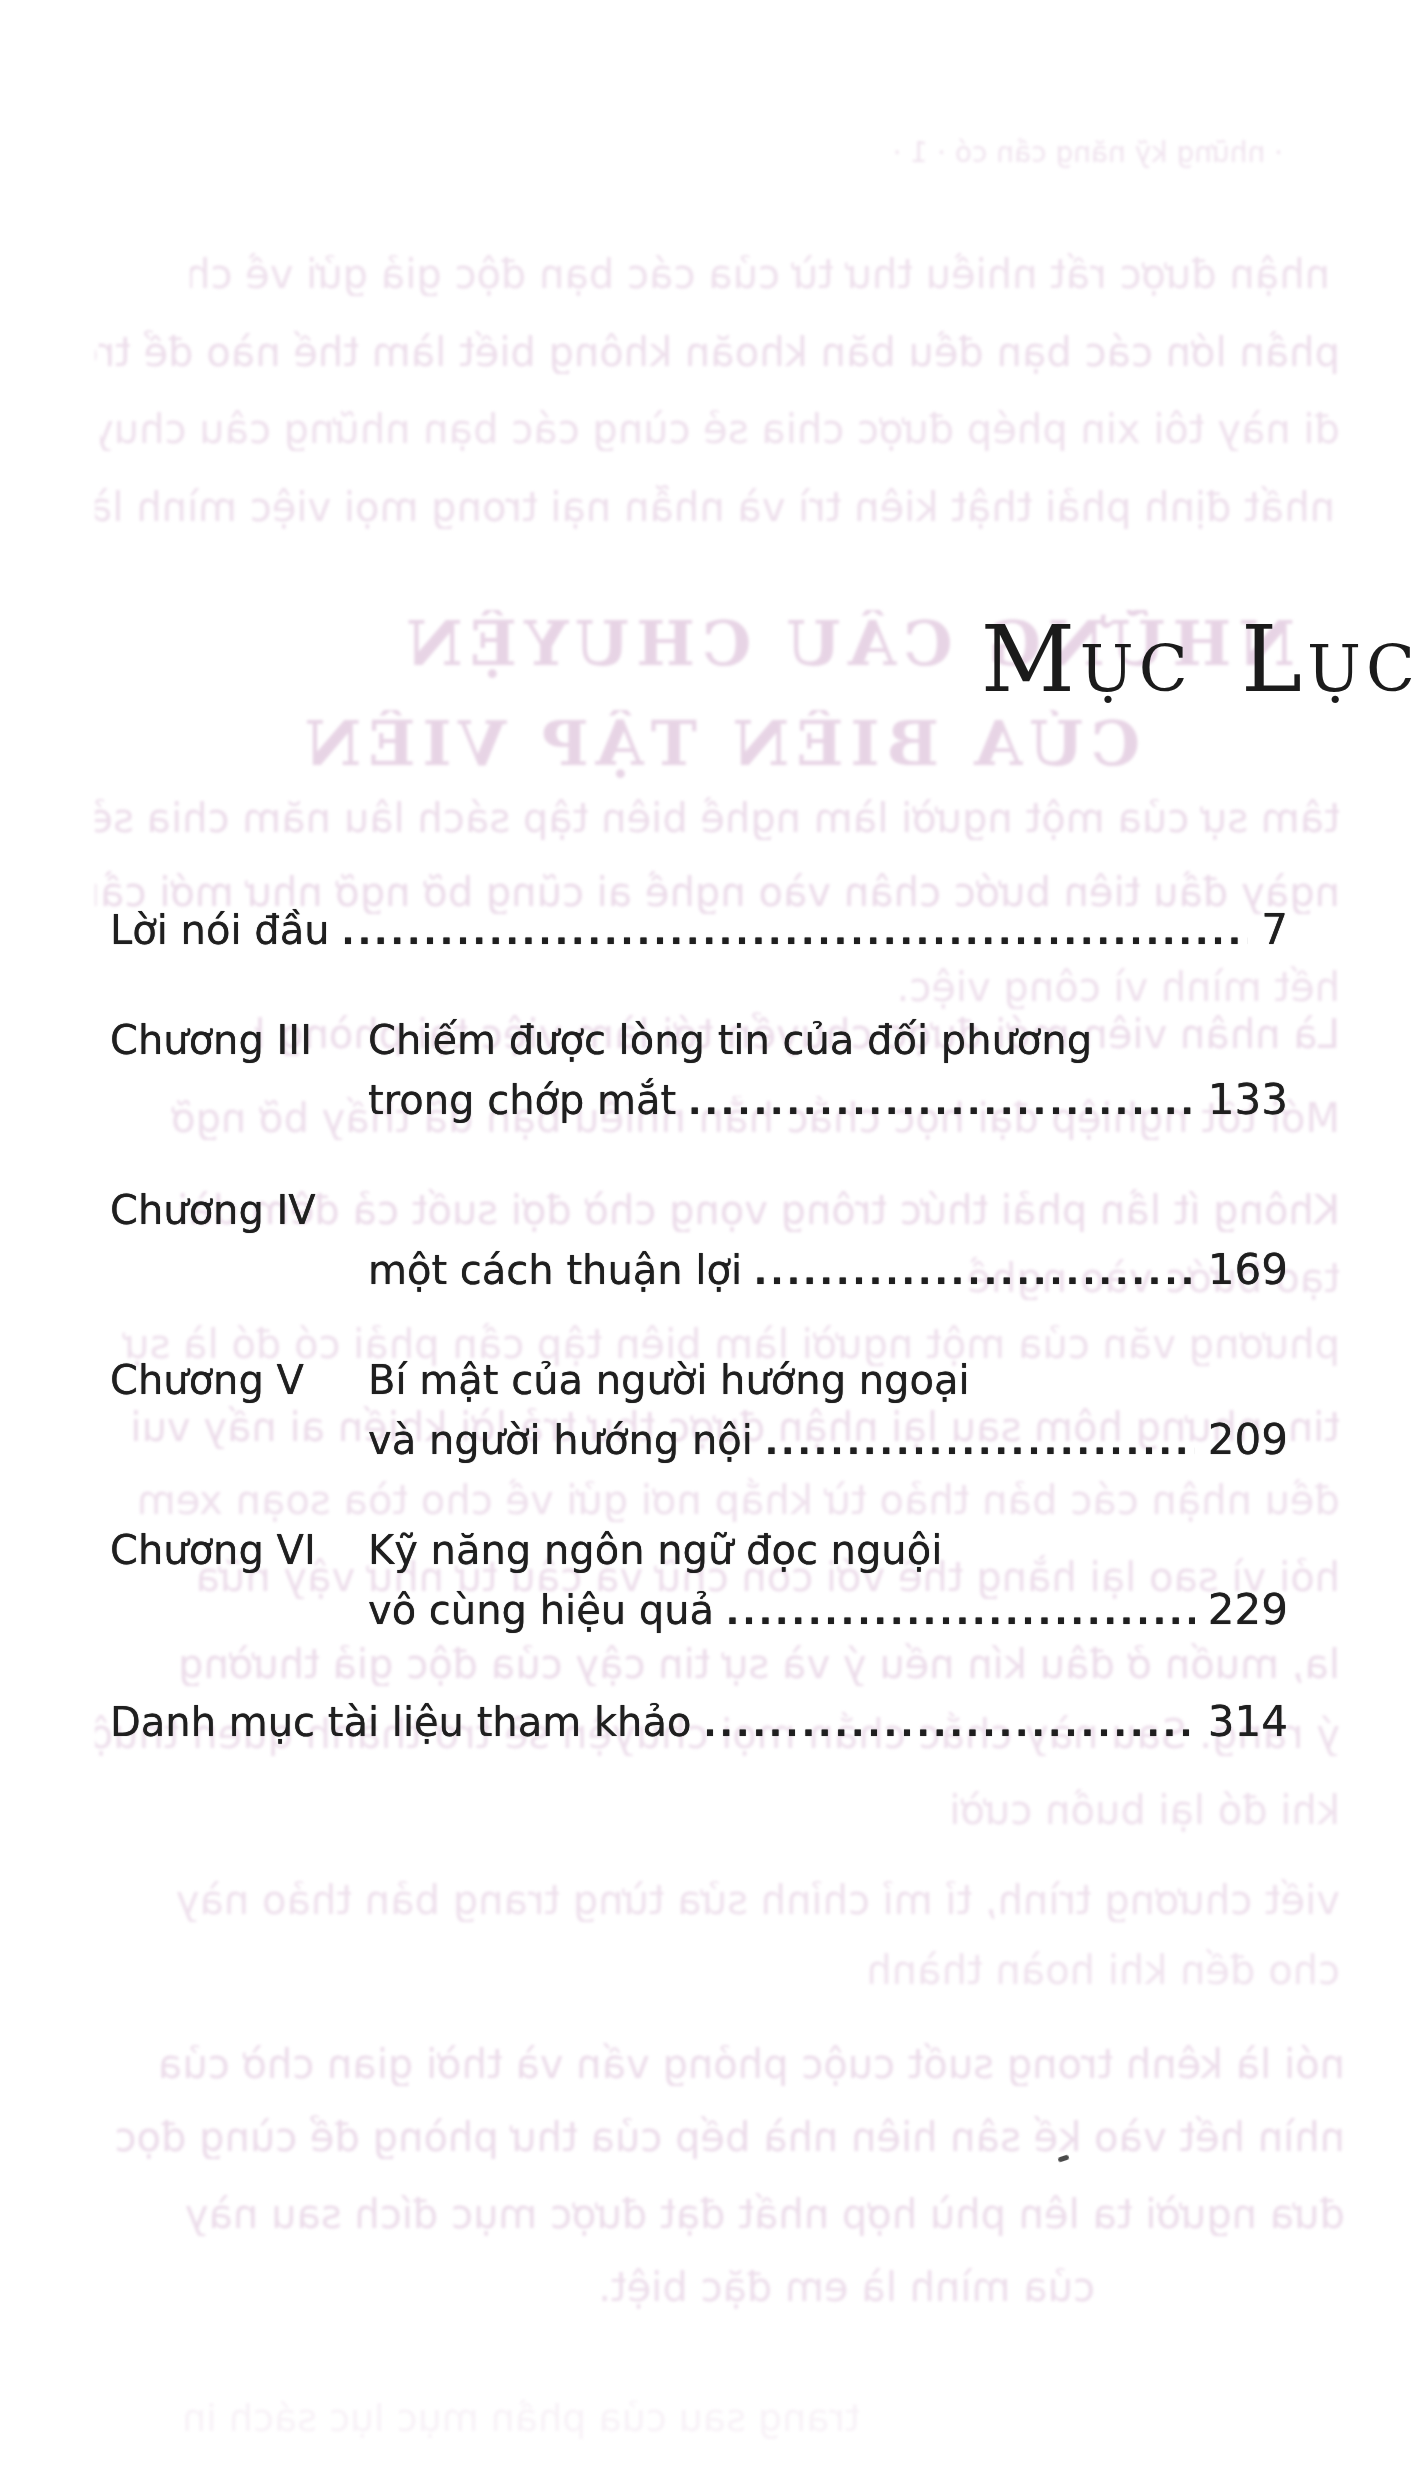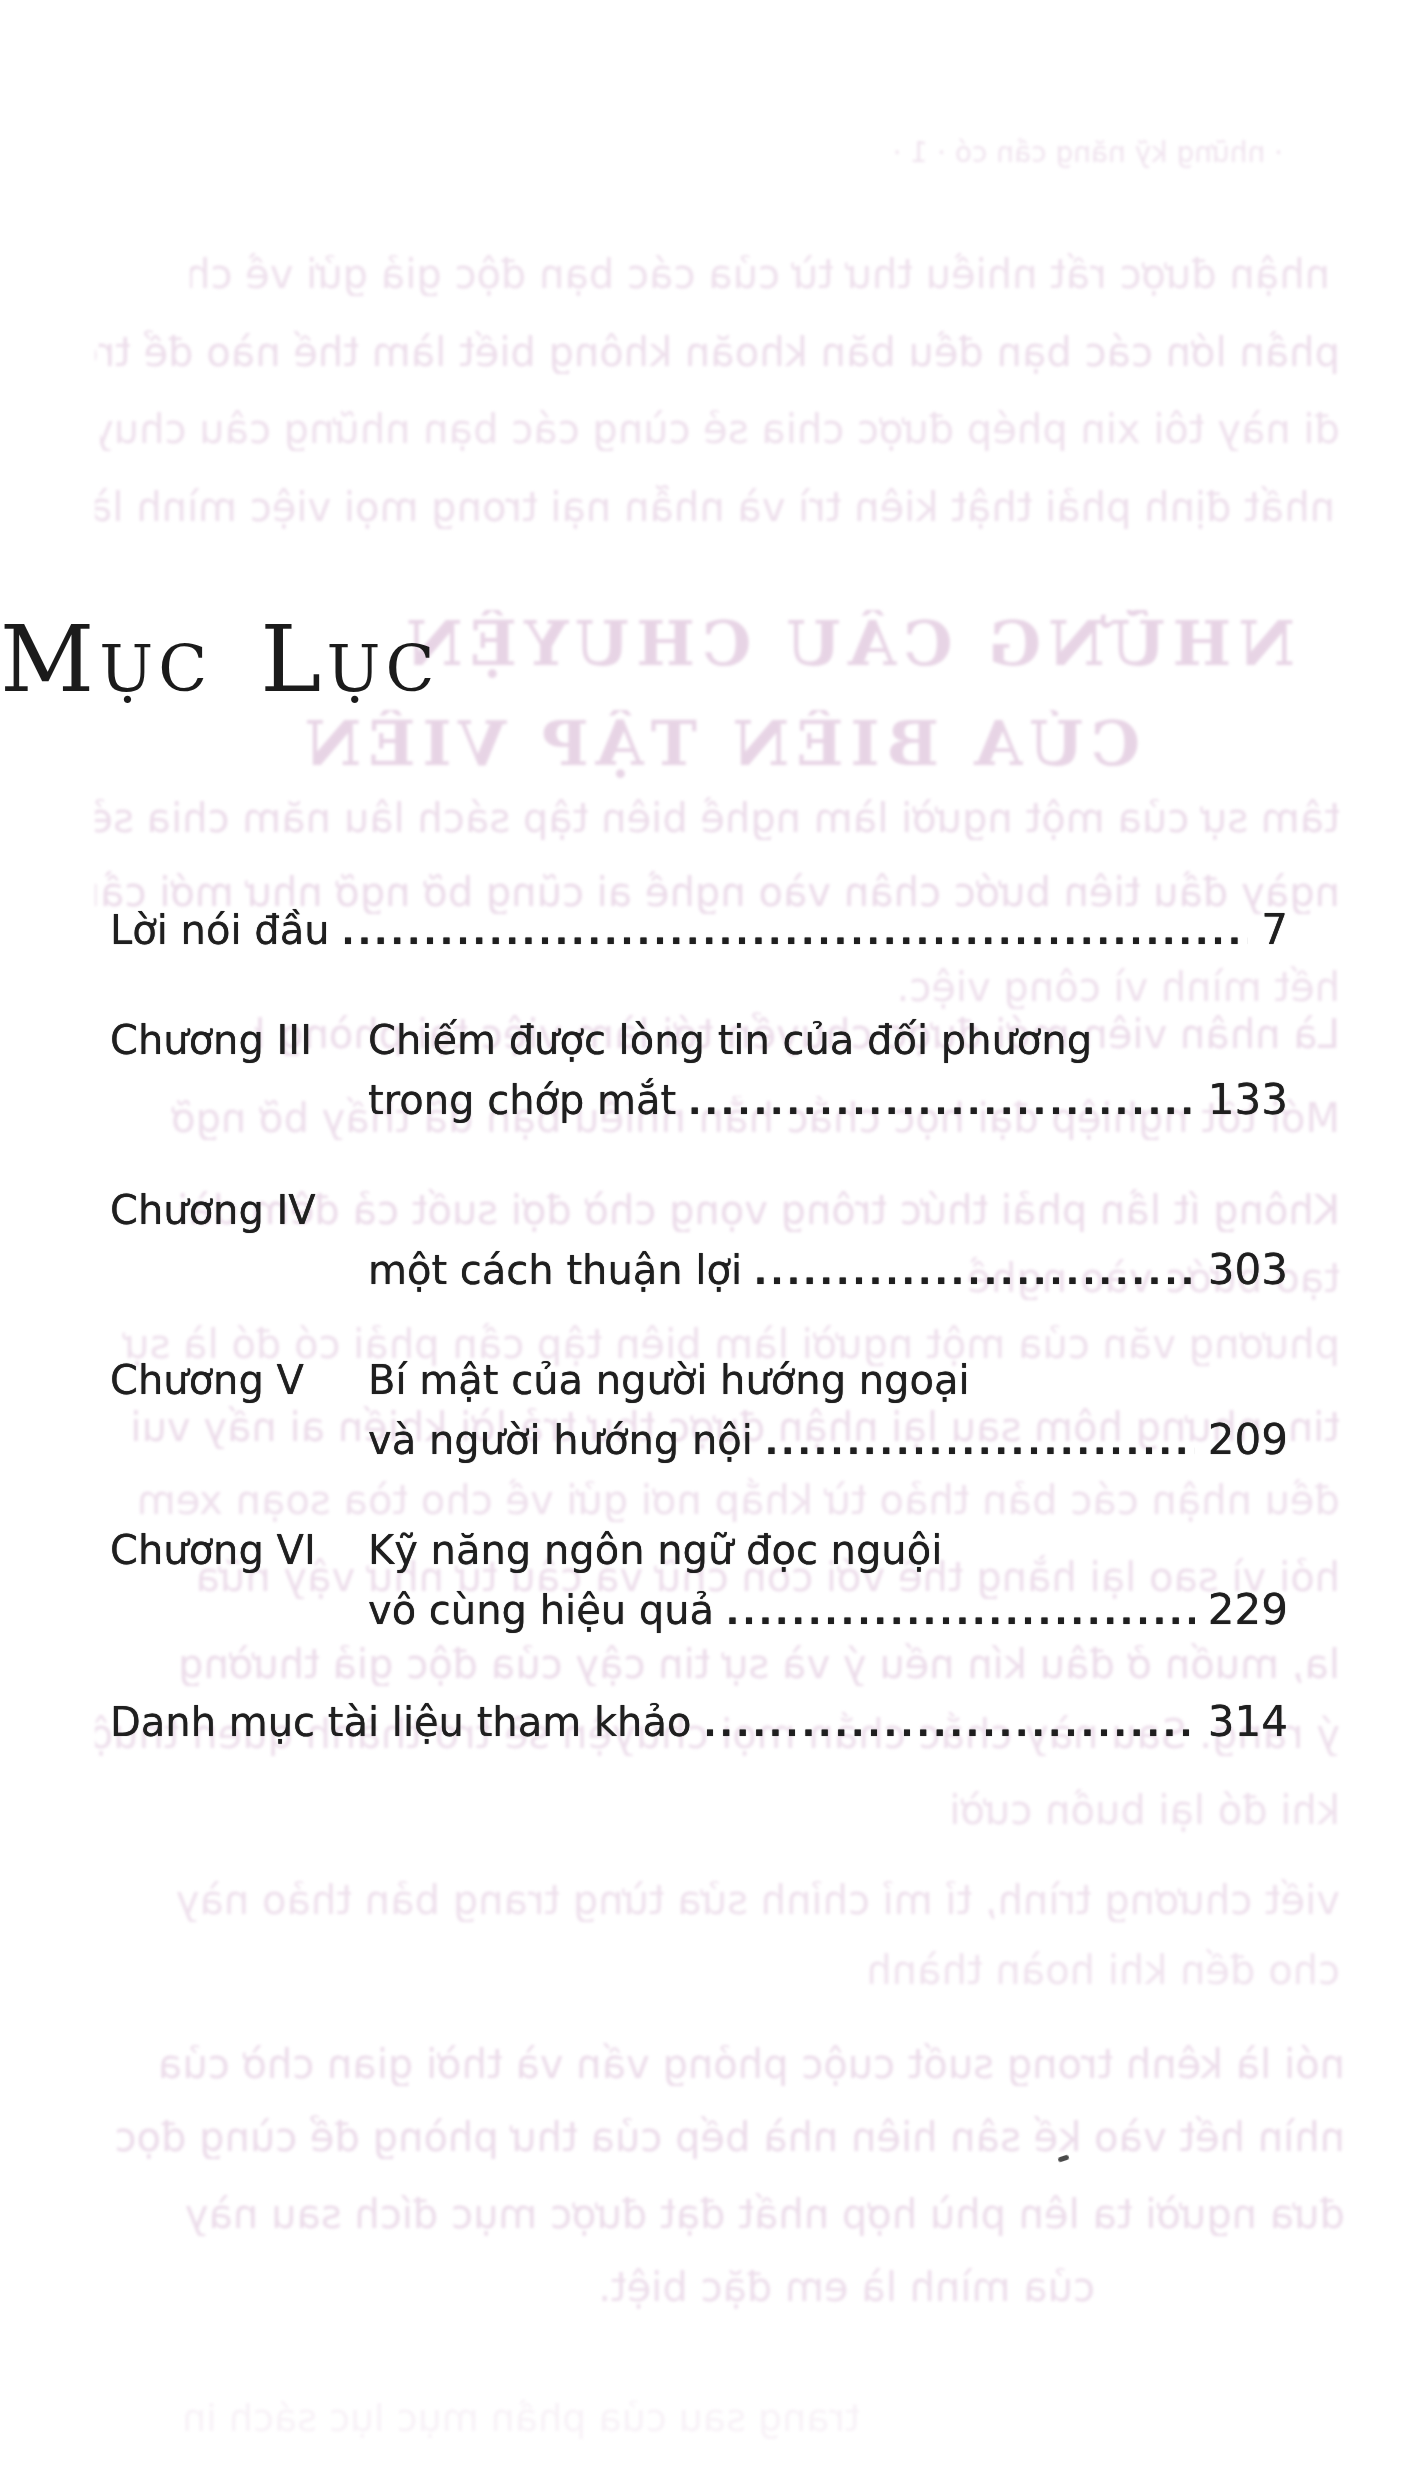--- a/index.html
+++ b/index.html
@@ -28,21 +28,21 @@
     font-family:"DejaVu Serif",serif;
     font-weight:bold;
     letter-spacing:7px;
     filter:blur(1.8px);
   }
   
   .title{
     position:absolute;
     left:0;right:0;top:606px;
     margin:0;
-    text-align:left;
+    text-align:right;
     font-family:"DejaVu Serif",serif;
     font-weight:normal;
     font-variant:small-caps;
     font-size:92px;
     letter-spacing:5px;
     word-spacing:14px;
     color:#1b1b1b;
   }
   
   .toc{
@@ -154,21 +154,21 @@
         </div>
       </div>
       <div class="entry">
         <div class="line">
           <span class="label">Chương IV</span>
         </div>
         <div class="line">
           <span class="label"></span>
           <span class="text">một cách thuận lợi</span>
           <span class="dots"></span>
-          <span class="pnum">303</span>
+          <span class="pnum">169</span>
         </div>
       </div>
       <div class="entry">
         <div class="line">
           <span class="label">Chương V</span>
           <span class="text">Bí mật của người hướng ngoại</span>
         </div>
         <div class="line">
           <span class="label"></span>
           <span class="text">và người hướng nội</span>

